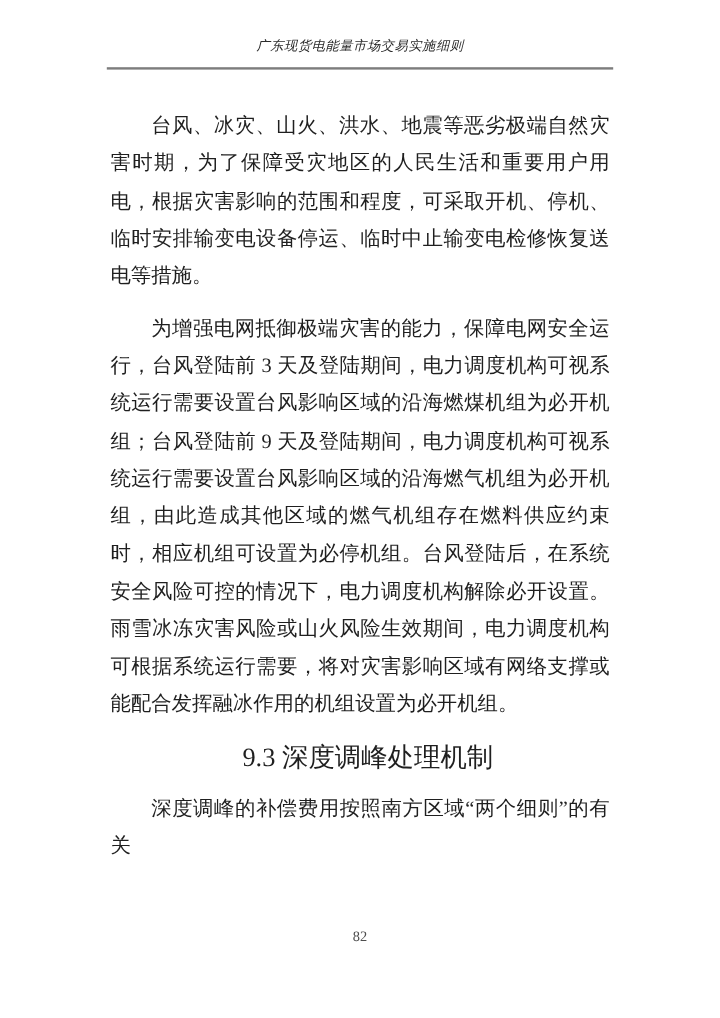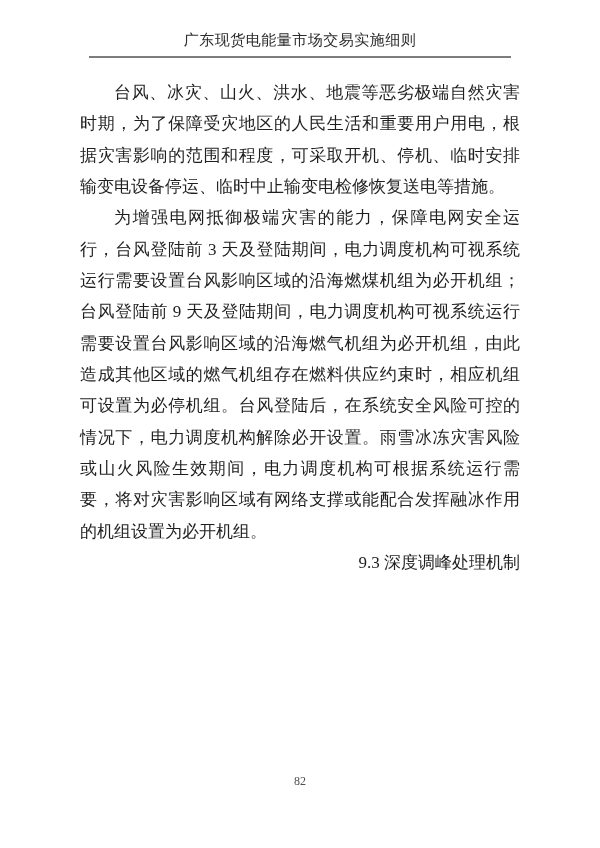--- a/index.html
+++ b/index.html
@@ -14,23 +14,24 @@
     background: #ffffff;
     overflow: hidden;
     font-family: "Liberation Serif", "DejaVu Serif", serif;
   }
   .header-title {
     position: absolute;
     top: 31px;
     left: 0;
     width: 100%;
     text-align: center;
-    font-size: 15px;
+    font-size: 11px;
     letter-spacing: 0.5px;
     color: #2b2b2b;
+    font-style: italic;
   }
   .header-rule {
     position: absolute;
     top: 56px;
     left: 89px;
     width: 422px;
     height: 2px;
     background: #7d7d7d;
   }
   .content {
@@ -38,31 +39,31 @@
     left: 80px;
     top: 77px;
     width: 440px;
     font-size: 17px;
     line-height: 31.35px;
     color: #1f1f1f;
     text-align: justify;
     text-justify: inter-character;
   }
   .para {
-    margin: 0;
+    margin: 12px;
     padding: 0;
     text-indent: 2em;
   }
   .heading {
     margin: 0;
     padding: 0;
-    font-size: 17px;
+    font-size: 22px;
     font-weight: normal;
     text-indent: 13px;
-    text-align: right;
+    text-align: center;
   }
   .footer {
     position: absolute;
     top: 771px;
     left: 0;
     width: 100%;
     text-align: center;
   }
   .page-number {
     font-size: 12px;
@@ -75,19 +76,20 @@
 <div class="page">
 
   <div class="header-title">广东现货电能量市场交易实施细则</div>
 
   <div class="header-rule"></div>
 
   <div class="content">
     <p class="para">台风、冰灾、山火、洪水、地震等恶劣极端自然灾害时期，为了保障受灾地区的人民生活和重要用户用电，根据灾害影响的范围和程度，可采取开机、停机、临时安排输变电设备停运、临时中止输变电检修恢复送电等措施。</p>
     <p class="para">为增强电网抵御极端灾害的能力，保障电网安全运行，台风登陆前 3 天及登陆期间，电力调度机构可视系统运行需要设置台风影响区域的沿海燃煤机组为必开机组；台风登陆前 9 天及登陆期间，电力调度机构可视系统运行需要设置台风影响区域的沿海燃气机组为必开机组，由此造成其他区域的燃气机组存在燃料供应约束时，相应机组可设置为必停机组。台风登陆后，在系统安全风险可控的情况下，电力调度机构解除必开设置。雨雪冰冻灾害风险或山火风险生效期间，电力调度机构可根据系统运行需要，将对灾害影响区域有网络支撑或能配合发挥融冰作用的机组设置为必开机组。</p>
     <h2 class="heading">9.3 深度调峰处理机制</h2>
+    <p class="para">深度调峰的补偿费用按照南方区域“两个细则”的有关</p>
   </div>
 
   <div class="footer">
     <span class="page-number">82</span>
   </div>
 
 </div>
 
 </body></html>

